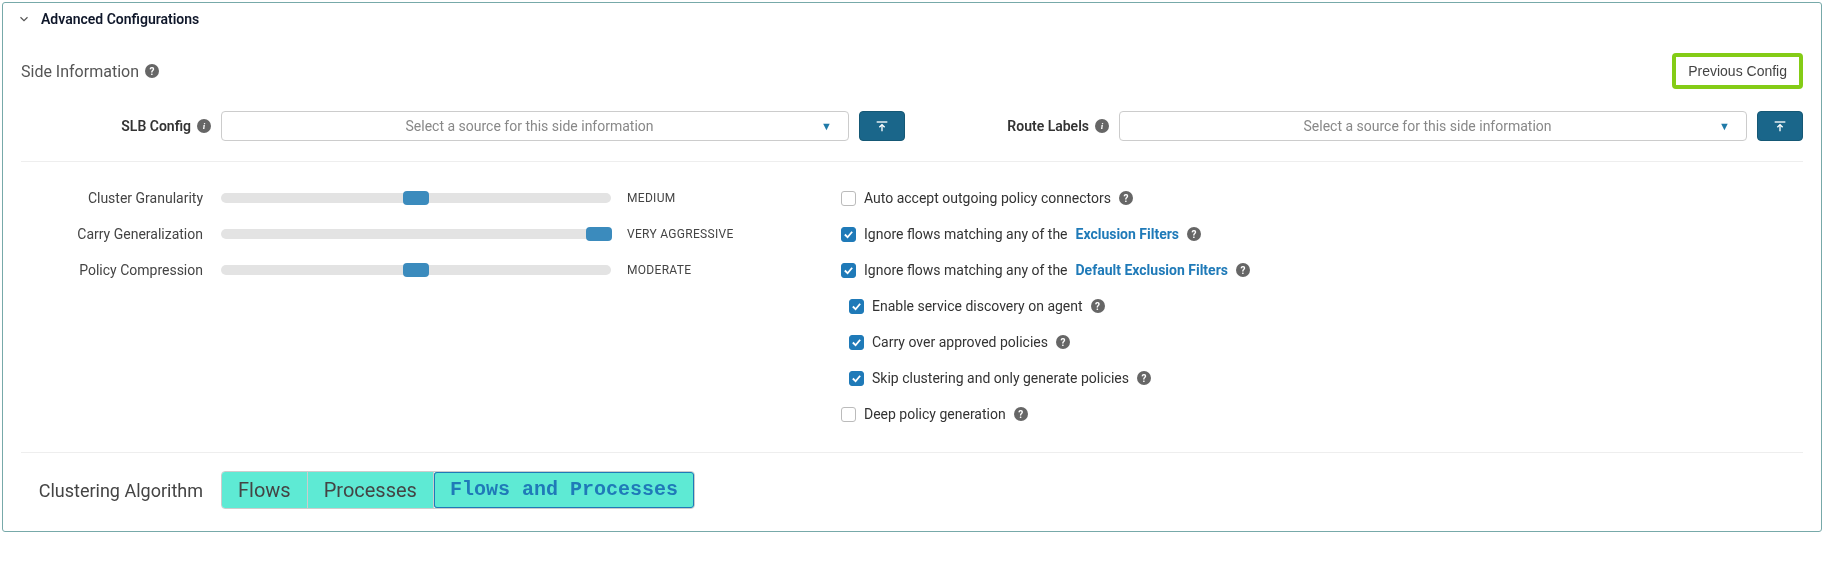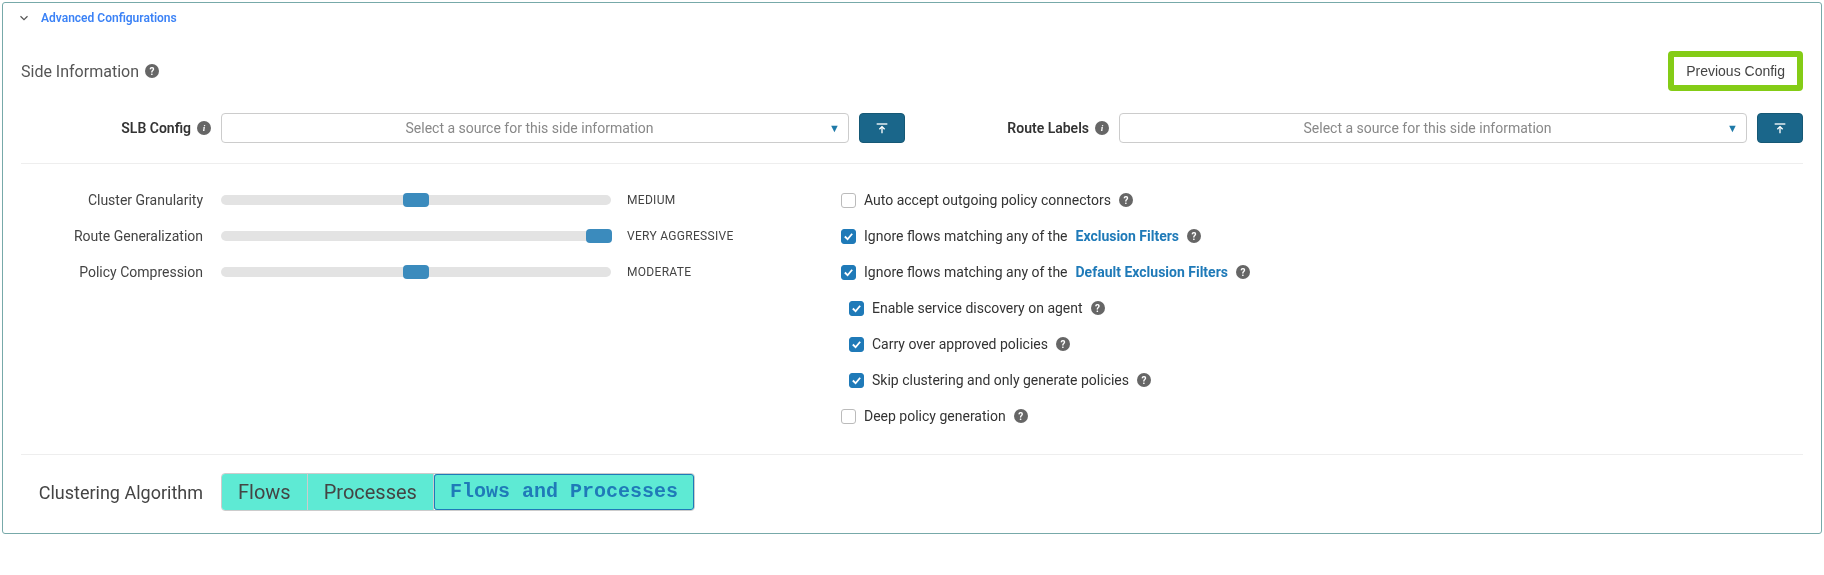--- a/index.html
+++ b/index.html
@@ -14,22 +14,22 @@
   .panel {
     border: 1px solid #77a9a9;
     margin: 2px;
     border-radius: 3px;
   }
   .panel-header {
     display: flex;
     align-items: center;
     padding: 8px 14px;
     font-weight: 600;
-    font-size: 12px;
-    color: #3b82f6;
+    font-size: 14px;
+    color: #0f172a;
     cursor: pointer;
   }
   .panel-header .chev {
     margin-right: 10px;
     display: inline-flex;
   }
   .panel-body {
     padding: 18px 18px 22px 18px;
   }
   .sideinfo-row {
@@ -39,21 +39,21 @@
     margin-bottom: 14px;
   }
   .sideinfo-label {
     font-size: 16px;
     color: #555;
     display: flex;
     align-items: center;
     gap: 6px;
   }
   .btn {
-    border: 6px solid #84cc16;
+    border: 4px solid #84cc16;
     background: #fff;
     border-radius: 4px;
     padding: 6px 12px;
     font-size: 14px;
     cursor: pointer;
     color: #444;
   }
   .config-row {
     display: flex;
     align-items: center;
@@ -79,21 +79,21 @@
     gap: 6px;
   }
   .select-box {
     flex: 1;
     border: 1px solid #ccc;
     border-radius: 4px;
     height: 30px;
     display: flex;
     align-items: center;
     justify-content: space-between;
-    padding: 0 8px;
+    padding: 0 16px;
     color: #888;
     cursor: pointer;
     background: #fff;
   }
   .select-box .caret {
     color: #1f7aa8;
     font-size: 11px;
   }
   .upload-btn {
     width: 46px;
@@ -324,21 +324,21 @@
 
         <div class="slider-row">
           <div class="slider-label">Cluster Granularity</div>
           <div class="slider-track">
             <div class="slider-thumb" style="left:50%"></div>
           </div>
           <div class="slider-value">Medium</div>
         </div>
 
         <div class="slider-row">
-          <div class="slider-label">Route Generalization</div>
+          <div class="slider-label">Carry Generalization</div>
           <div class="slider-track">
             <div class="slider-thumb" style="left:97%"></div>
           </div>
           <div class="slider-value">Very Aggressive</div>
         </div>
 
         <div class="slider-row">
           <div class="slider-label">Policy Compression</div>
           <div class="slider-track">
             <div class="slider-thumb" style="left:50%"></div>

